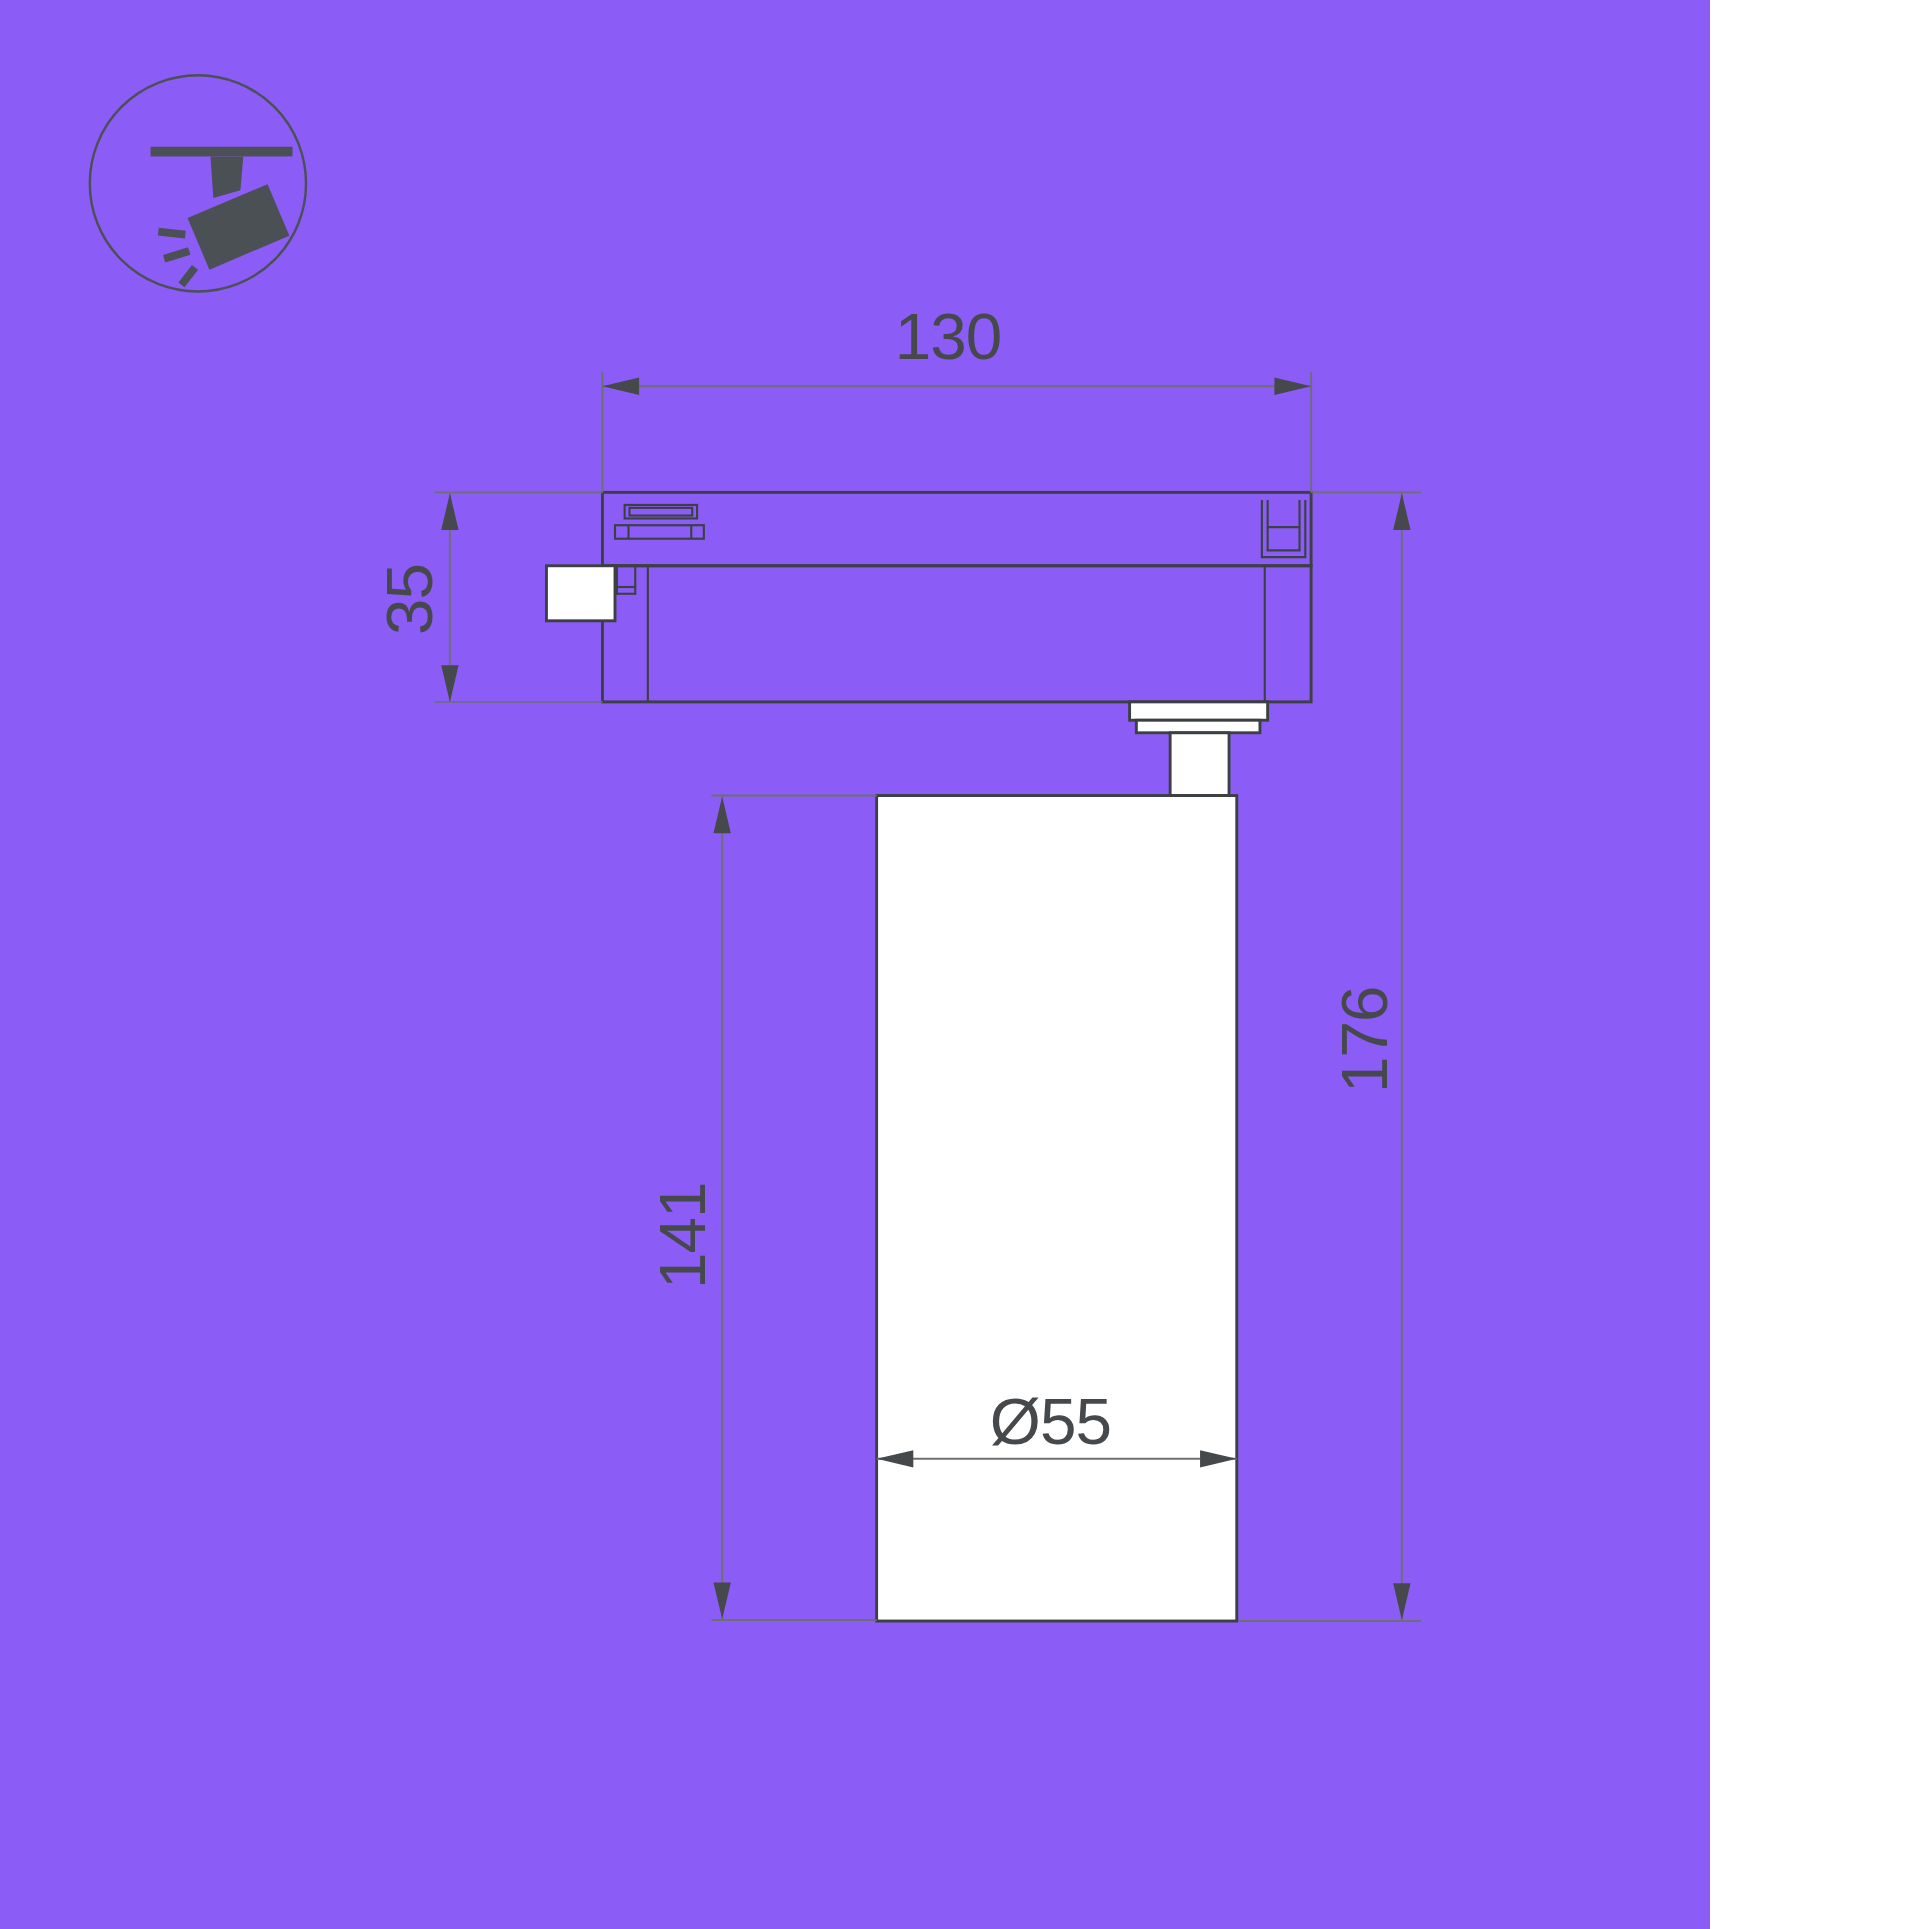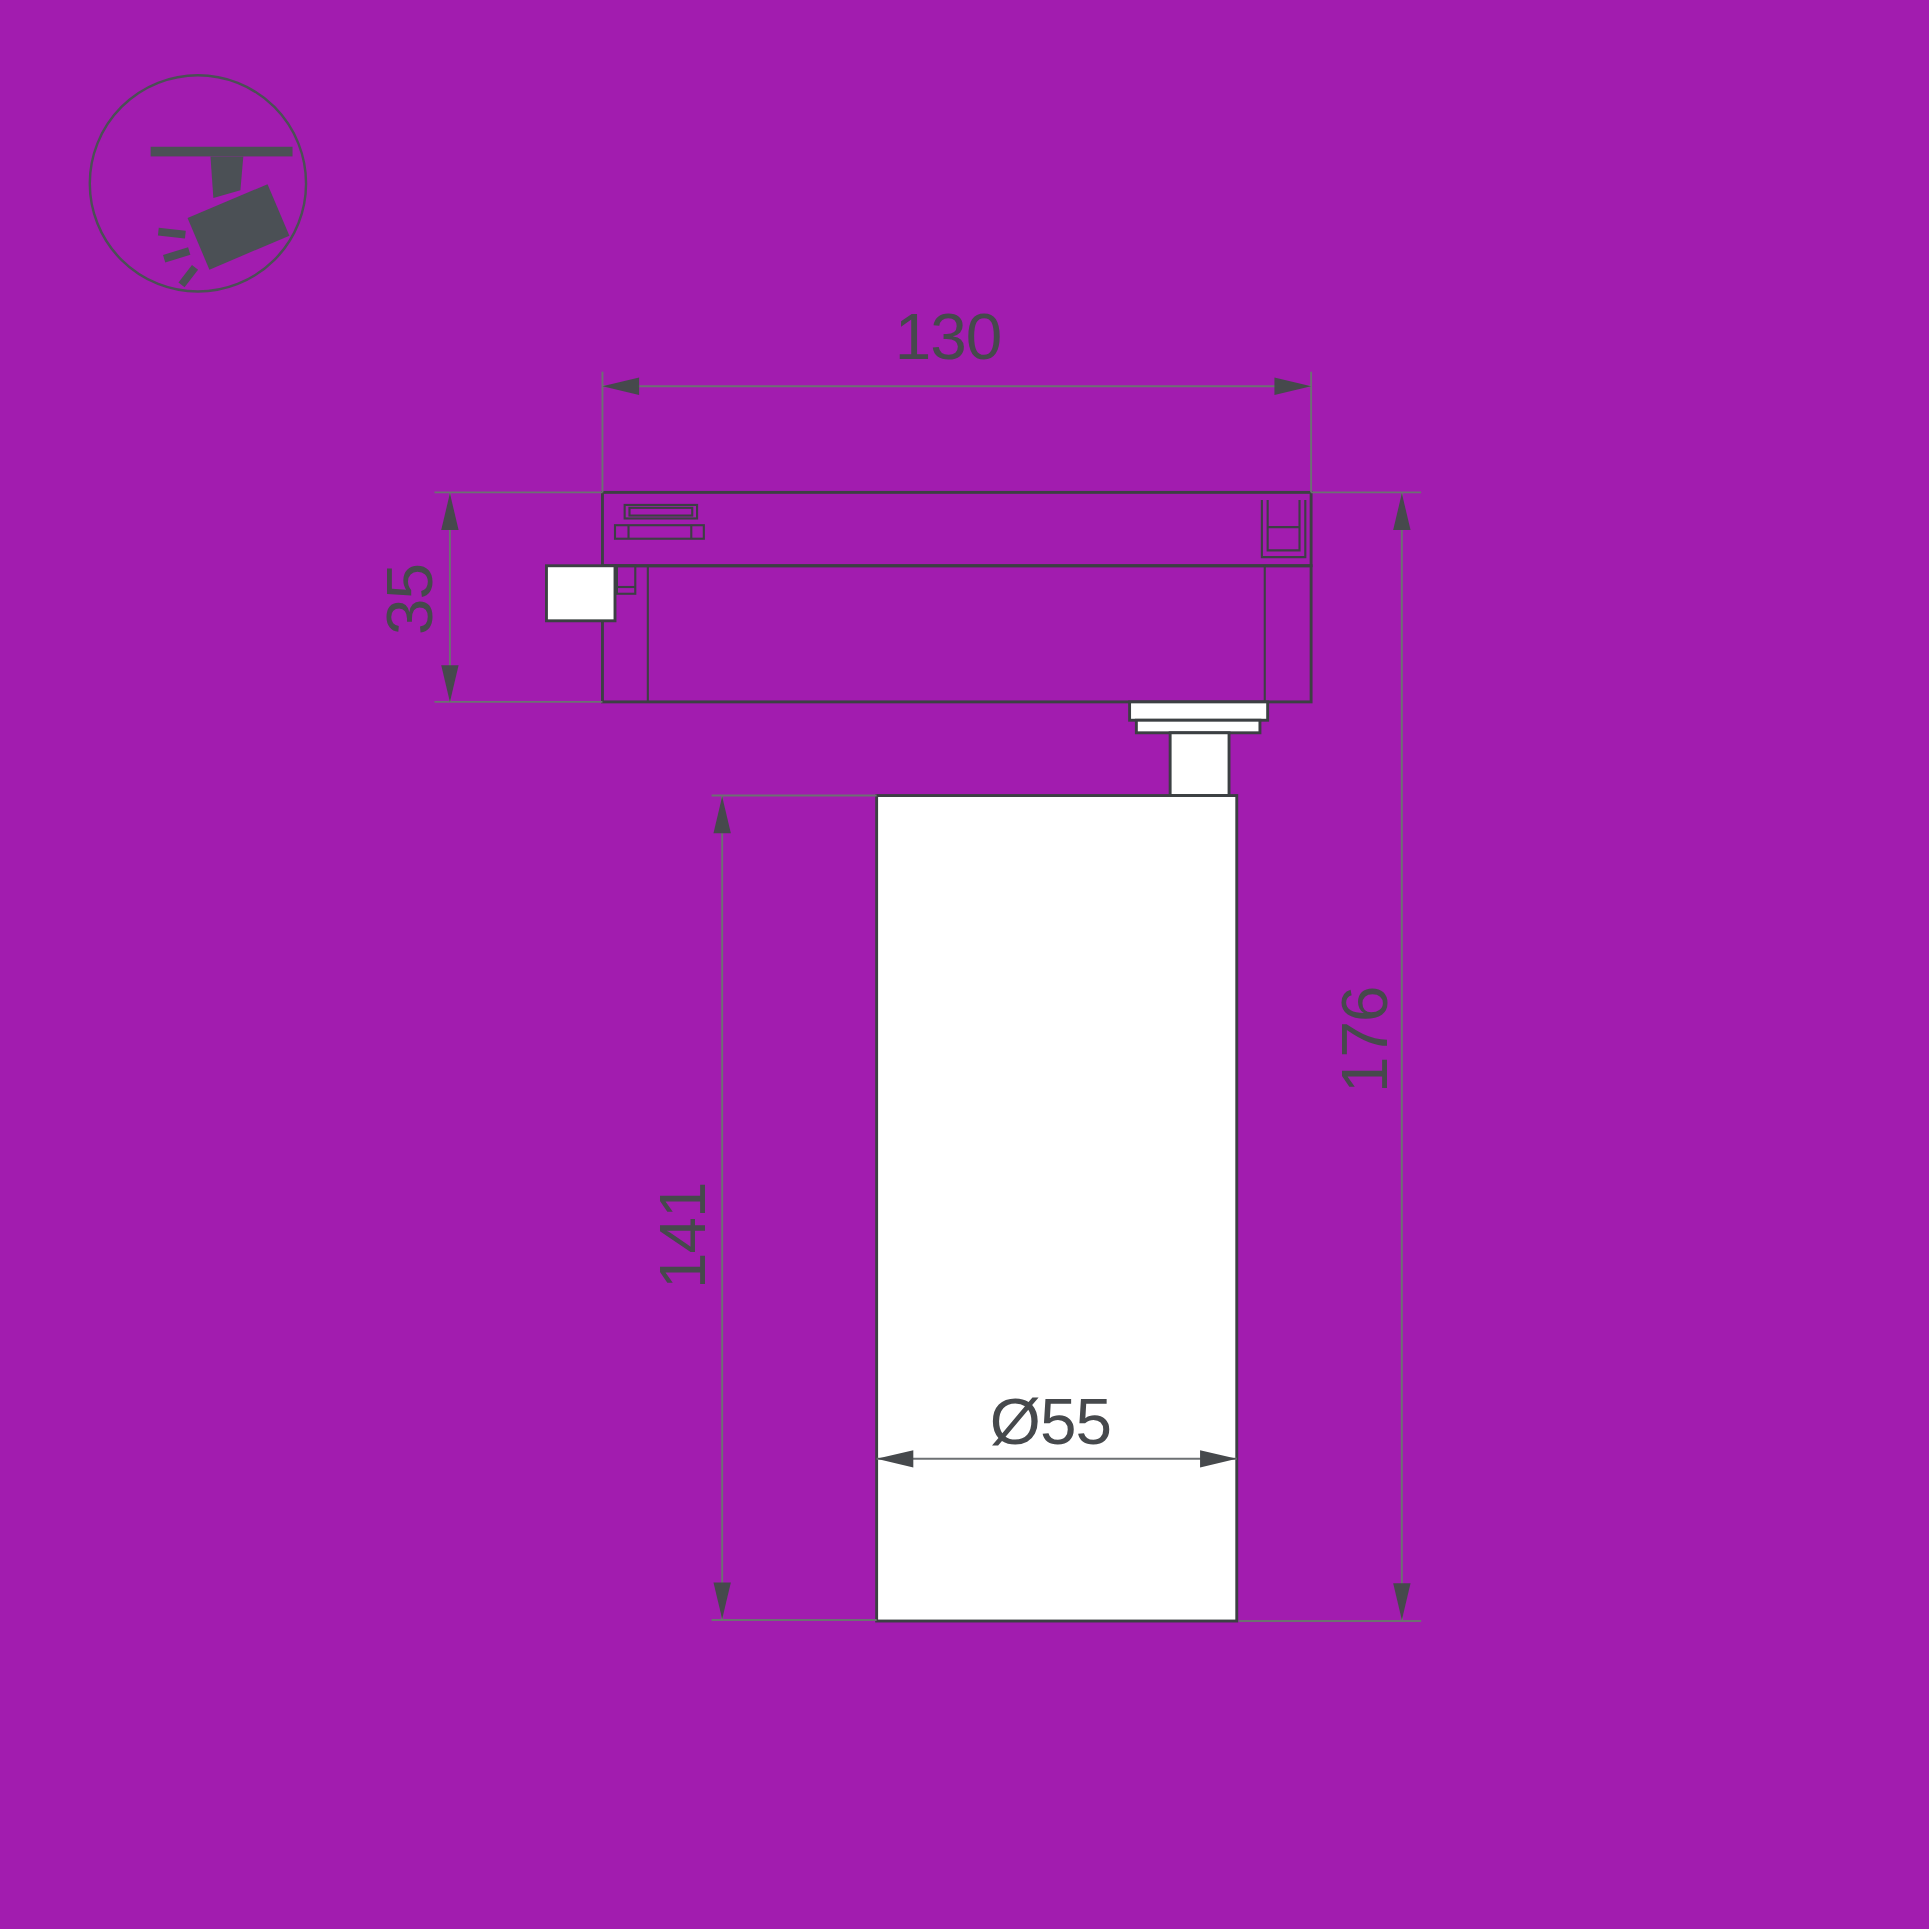--- a/index.html
+++ b/index.html
@@ -2,23 +2,23 @@
 <html><head>
 <meta charset="utf-8">
 <style>
   html, body {
     margin: 0;
     padding: 0;
     background: #ffffff;
   }
   .canvas {
     position: relative;
-    width: 1929px;
+    width: 1710px;
     height: 1929px;
-    background: #a21caf;
+    background: #8b5cf6;
     overflow: hidden;
   }
   svg { display: block; }
   .outline {
     fill: none;
     stroke: #3c4043;
     stroke-width: 3;
   }
   .outline-thin {
     fill: none;

